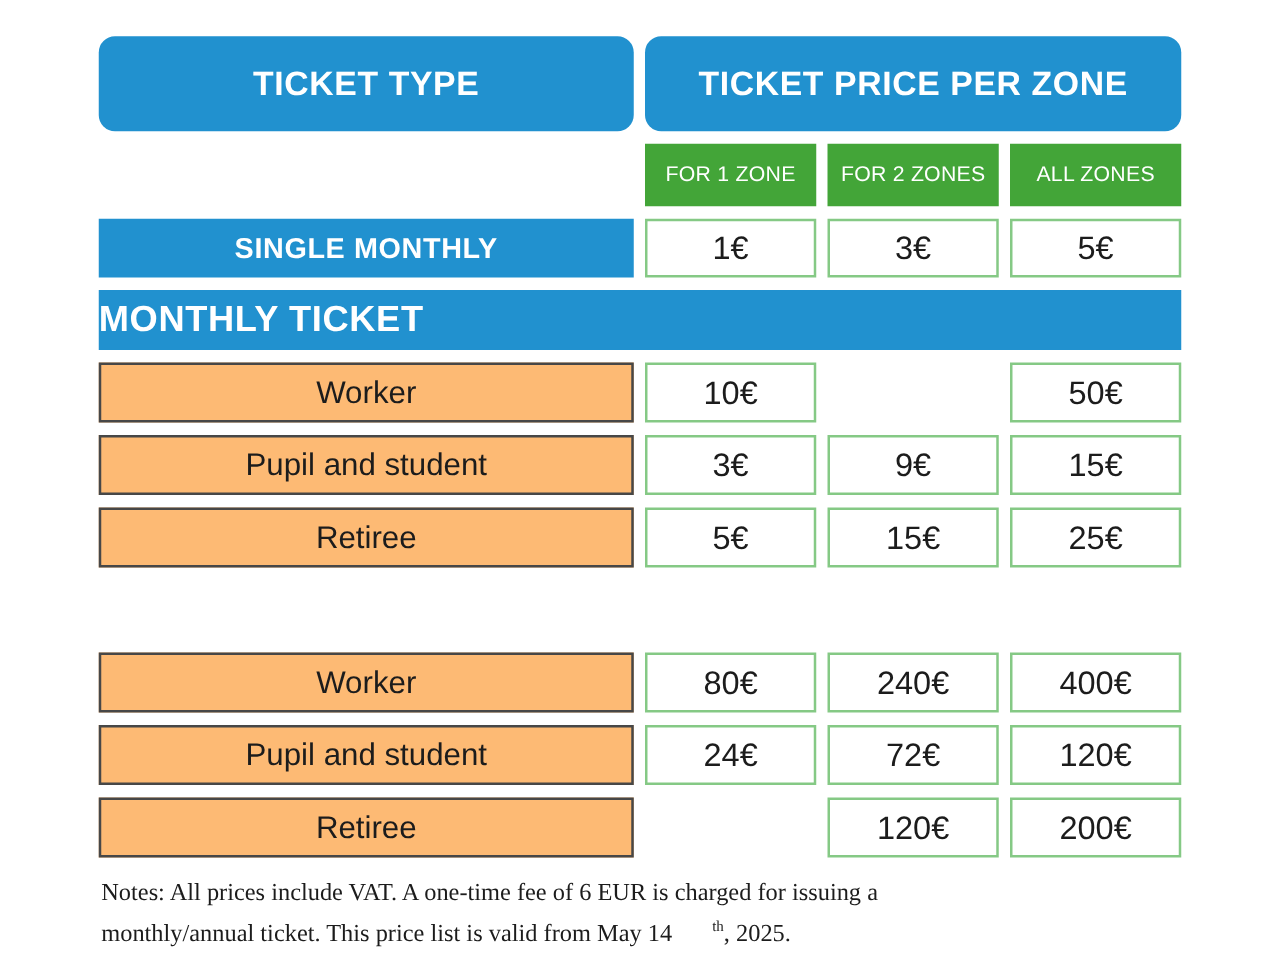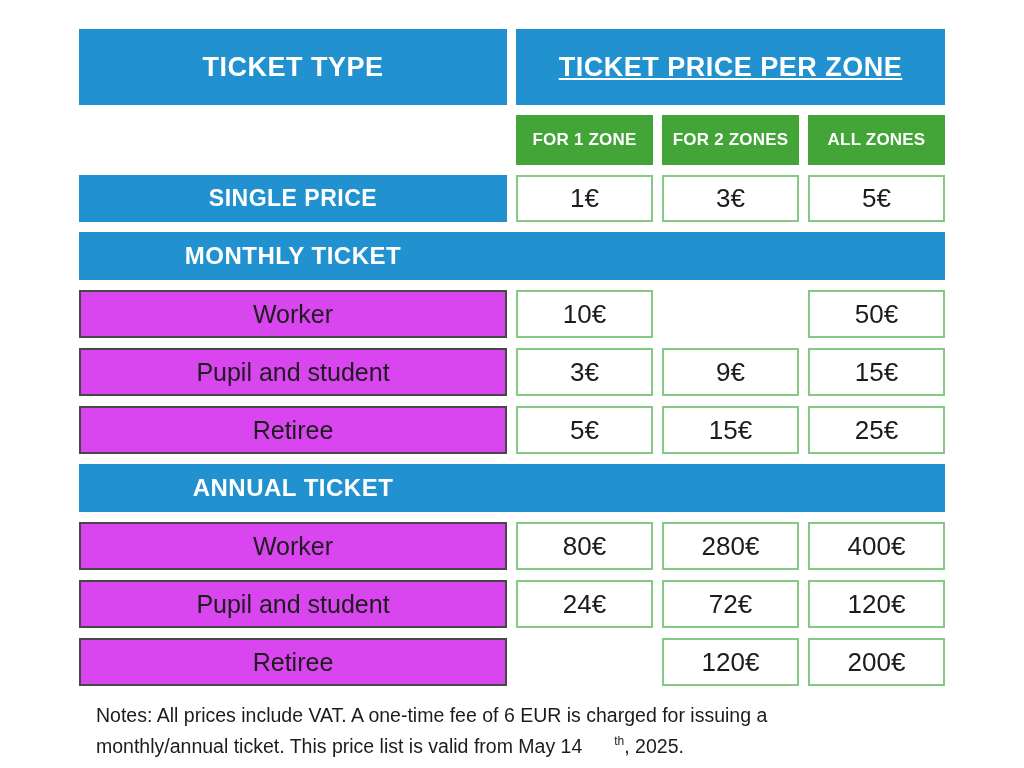--- a/index.html
+++ b/index.html
@@ -16,53 +16,53 @@
   .grid{
     position:absolute;left:79px;top:29px;
     display:grid;
     grid-template-columns:428px 137px 137px 137px;
     grid-template-rows:76px 50px 47px 48px 48px 48px 48px 48px 48px 48px 48px;
     column-gap:9px;row-gap:10px;
   }
   .cell{display:flex;align-items:center;justify-content:center;}
   .blue{background:var(--blue);color:#ffffff;font-weight:700;letter-spacing:.5px;}
   .hdr-main{font-size:27px;}
-  .green{background:var(--green);color:#ffffff;font-weight:700;font-size:17px;letter-spacing:.2px;}
+  .green{background:var(--green);color:#ffffff;font-weight:400;font-size:17px;letter-spacing:.2px;}
   .section-bar{grid-column:1 / -1;background:var(--blue);}
-  .section-bar .bar-label{width:428px;text-align:center;color:#ffffff;font-weight:700;
-    font-size:24px;letter-spacing:.5px;}
-  .label-cell{background:#d946ef;border:2px solid var(--label-border);font-size:25px;}
+  .section-bar .bar-label{width:428px;text-align:left;color:#ffffff;font-weight:700;
+    font-size:29px;letter-spacing:.5px;}
+  .label-cell{background:#fdba74;border:2px solid var(--label-border);font-size:25px;}
   .price-cell{background:#ffffff;border:2px solid var(--price-border);font-size:26px;}
   .single-label{font-size:23px;}
   
   .c1{grid-column:1;} .c2{grid-column:2;} .c3{grid-column:3;} .c4{grid-column:4;}
-  .cspan{grid-column:2 / 5;text-decoration:underline;}
-  .r1{grid-row:1;} .r2{grid-row:2;} .r3{grid-row:3;} .r4{grid-row:4;}
+  .cspan{grid-column:2 / 5;}
+  .r1{grid-row:1;border-radius:13px;} .r2{grid-row:2;} .r3{grid-row:3;} .r4{grid-row:4;}
   .r5{grid-row:5;} .r6{grid-row:6;} .r7{grid-row:7;} .r8{grid-row:8;}
   .r9{grid-row:9;} .r10{grid-row:10;} .r11{grid-row:11;}
   .notes{
-    position:absolute;left:96px;top:702px;width:740px;
-    font-size:19.5px;line-height:26px;color:var(--ink);
+    position:absolute;left:81px;top:702px;width:740px;
+    font-size:19.5px;line-height:26px;color:var(--ink);font-family:Liberation Serif, serif;
   }
   .notes sup{font-size:12px;margin-left:32px;}
 </style>
 </head>
 <body>
 
 <div class="page">
   <div class="grid">
 
     <div class="cell blue hdr-main c1 r1">TICKET TYPE</div>
     <div class="cell blue hdr-main cspan r1">TICKET PRICE PER ZONE</div>
 
     <div class="cell green c2 r2">FOR 1 ZONE</div>
     <div class="cell green c3 r2">FOR 2 ZONES</div>
     <div class="cell green c4 r2">ALL ZONES</div>
 
-    <div class="cell blue single-label c1 r3">SINGLE PRICE</div>
+    <div class="cell blue single-label c1 r3">SINGLE MONTHLY</div>
     <div class="cell price-cell c2 r3">1€</div>
     <div class="cell price-cell c3 r3">3€</div>
     <div class="cell price-cell c4 r3">5€</div>
 
     <div class="cell section-bar r4" style="justify-content:flex-start;">
       <span class="bar-label">MONTHLY TICKET</span>
     </div>
 
     <div class="cell label-cell c1 r5">Worker</div>
     <div class="cell price-cell c2 r5">10€</div>
@@ -71,27 +71,24 @@
     <div class="cell label-cell c1 r6">Pupil and student</div>
     <div class="cell price-cell c2 r6">3€</div>
     <div class="cell price-cell c3 r6">9€</div>
     <div class="cell price-cell c4 r6">15€</div>
 
     <div class="cell label-cell c1 r7">Retiree</div>
     <div class="cell price-cell c2 r7">5€</div>
     <div class="cell price-cell c3 r7">15€</div>
     <div class="cell price-cell c4 r7">25€</div>
 
-    <div class="cell section-bar r8" style="justify-content:flex-start;">
-      <span class="bar-label">ANNUAL TICKET</span>
-    </div>
 
     <div class="cell label-cell c1 r9">Worker</div>
     <div class="cell price-cell c2 r9">80€</div>
-    <div class="cell price-cell c3 r9">280€</div>
+    <div class="cell price-cell c3 r9">240€</div>
     <div class="cell price-cell c4 r9">400€</div>
 
     <div class="cell label-cell c1 r10">Pupil and student</div>
     <div class="cell price-cell c2 r10">24€</div>
     <div class="cell price-cell c3 r10">72€</div>
     <div class="cell price-cell c4 r10">120€</div>
 
     <div class="cell label-cell c1 r11">Retiree</div>
     <div class="cell price-cell c3 r11">120€</div>
     <div class="cell price-cell c4 r11">200€</div>

